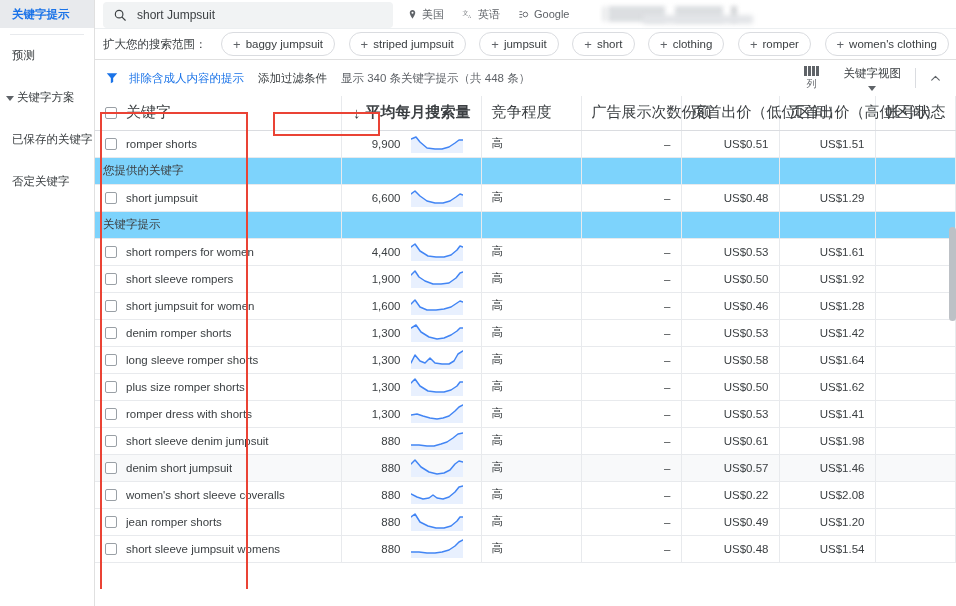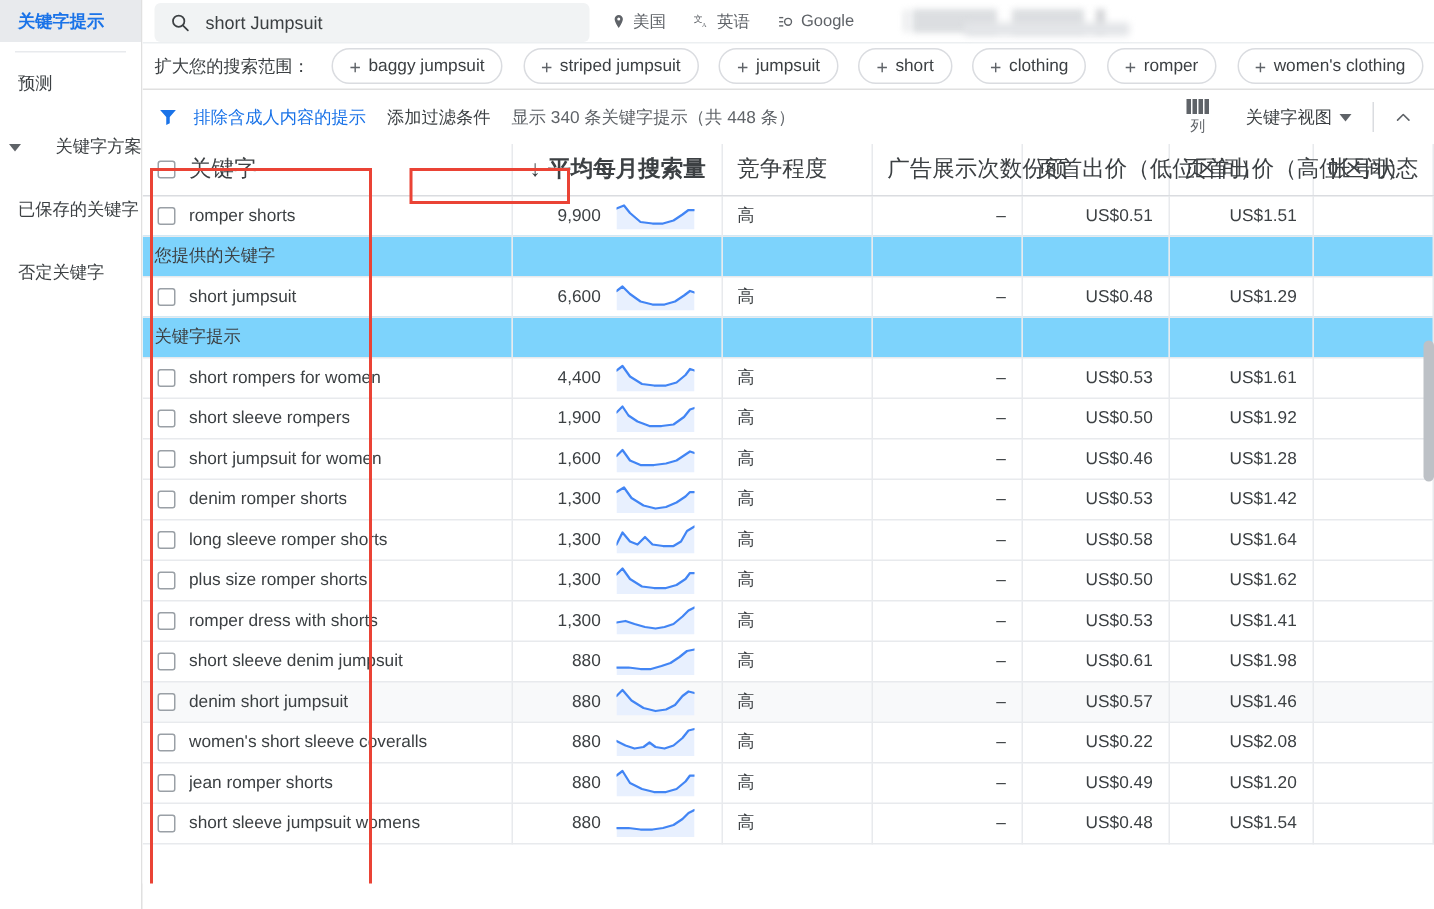--- a/index.html
+++ b/index.html
@@ -18,21 +18,21 @@
     border-right:1px solid #e0e0e0;box-sizing:border-box;
     padding-top:0;position:relative;
   }
   .side-item{
     height:28px;display:flex;align-items:center;
     padding-left:12px;font-size:11.5px;color:#3c4043;
     white-space:nowrap;cursor:pointer;position:relative;
   }
   .side-item.active{background:#e8eaed;color:#1a73e8;font-weight:600;}
   .side-sep{height:1px;background:#e8eaed;margin:6px 10px 6px 10px;}
-  .side-item.grp{padding-left:6px;gap:20px;}
+  .side-item.grp{padding-left:6px;}
   .caret{
     display:inline-block;width:0;height:0;margin-right:3px;
     border-left:4px solid transparent;border-right:4px solid transparent;
     border-top:5px solid #5f6368;position:relative;top:1px;
   }
   .side-gap{height:14px;}
 
   
   .main{flex:1;height:589px;position:relative;overflow:hidden;background:#fff;}
 
@@ -84,21 +84,21 @@
   }
   .funnel{width:14px;height:14px;margin-right:10px;flex:none;}
   .fl-link{color:#1a73e8;font-size:11.5px;margin-right:14px;cursor:pointer;white-space:nowrap;}
   .fl-add{color:#3c4043;font-size:11.5px;margin-right:14px;cursor:pointer;white-space:nowrap;}
   .fl-count{color:#5f6368;font-size:11.5px;white-space:nowrap;}
   .fb-right{position:absolute;right:6px;top:0;height:36px;display:flex;align-items:center;gap:0;}
   .colbtn{display:flex;flex-direction:column;align-items:center;justify-content:center;width:44px;cursor:pointer;}
   .colbtn .bars{display:flex;gap:1.5px;}
   .colbtn .bars i{display:block;width:2.5px;height:10px;background:#5f6368;}
   .colbtn .t{font-size:10px;color:#5f6368;margin-top:1px;}
-  .viewsel{display:flex;align-items:center;gap:5px;font-size:11.5px;color:#3c4043;padding:0 10px;cursor:pointer;white-space:nowrap;}
+  .viewsel{display:flex;align-items:center;gap:5px;font-size:11.5px;color:#3c4043;padding:0 10px;cursor:pointer;white-space:nowrap;flex-direction:column;}
   .dncar{width:0;height:0;border-left:4px solid transparent;border-right:4px solid transparent;border-top:5px solid #5f6368;}
   .vdiv{width:1px;height:20px;background:#dadce0;margin:0 4px;}
   .collapse{width:30px;display:flex;align-items:center;justify-content:center;cursor:pointer;color:#5f6368;font-size:13px;}
 
   
   .tablewrap{position:relative;height:calc(606px - 28px - 32px - 36px);overflow:hidden;}
   table.kw{border-collapse:collapse;width:100%;table-layout:fixed;}
   table.kw th,table.kw td{
     border-right:1px solid #e8eaed;border-bottom:1px solid #e8eaed;
     box-sizing:border-box;padding:0 10px;font-weight:400;

